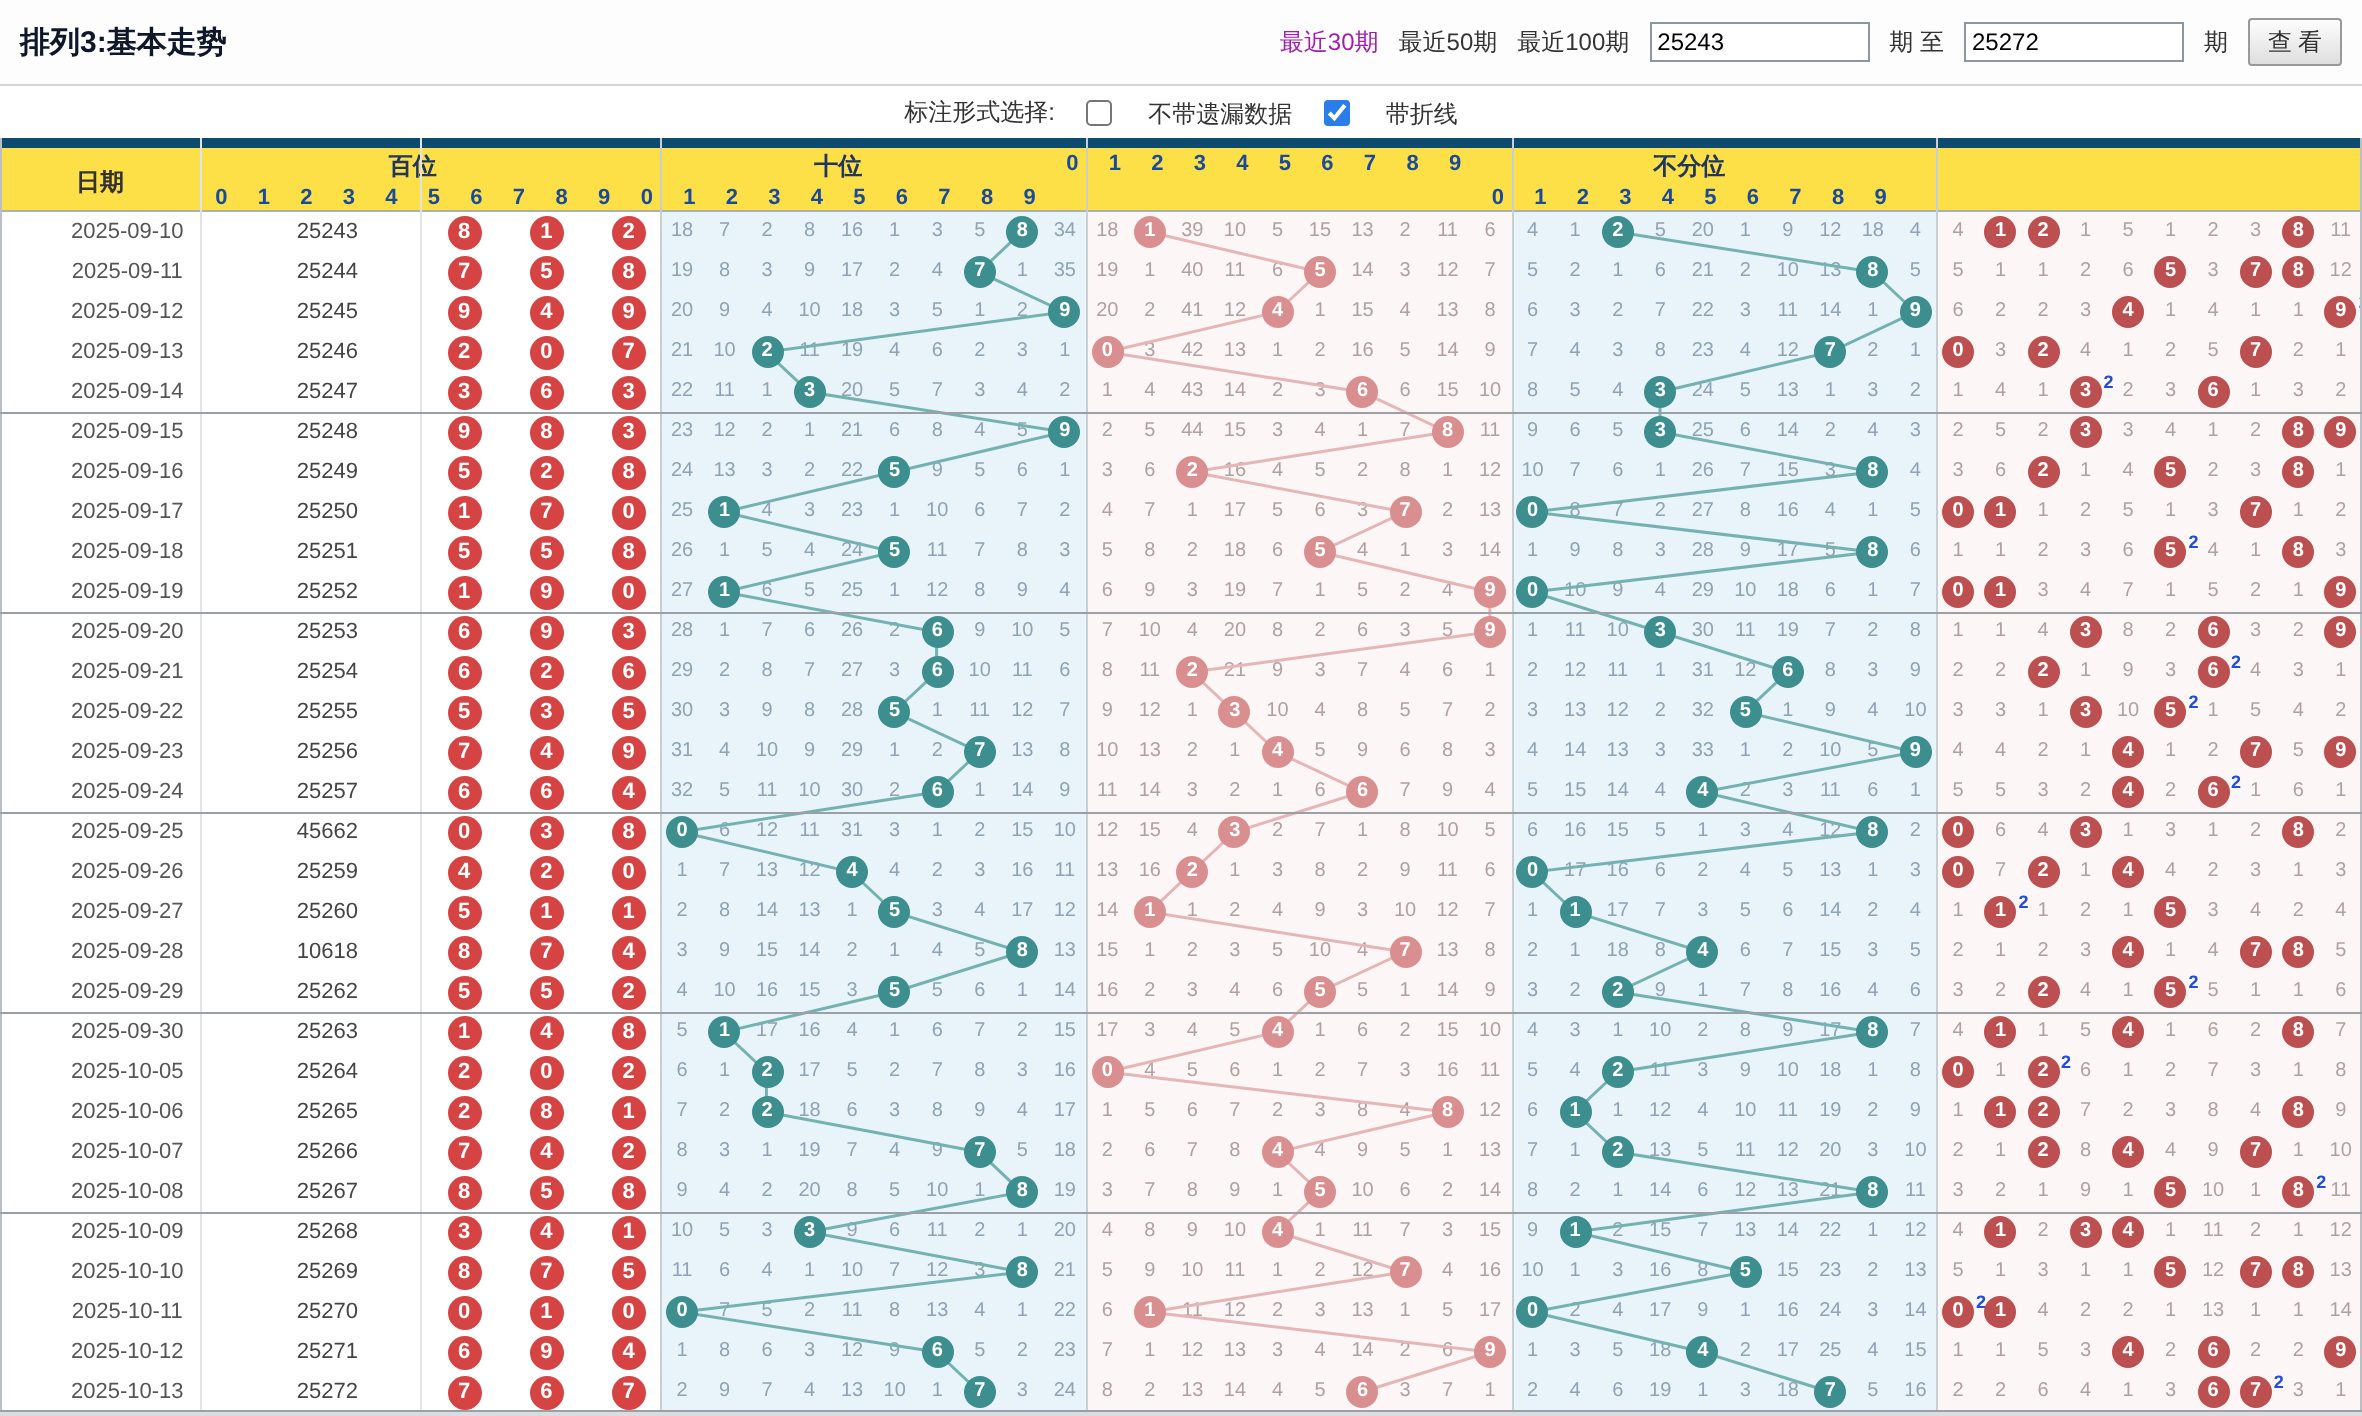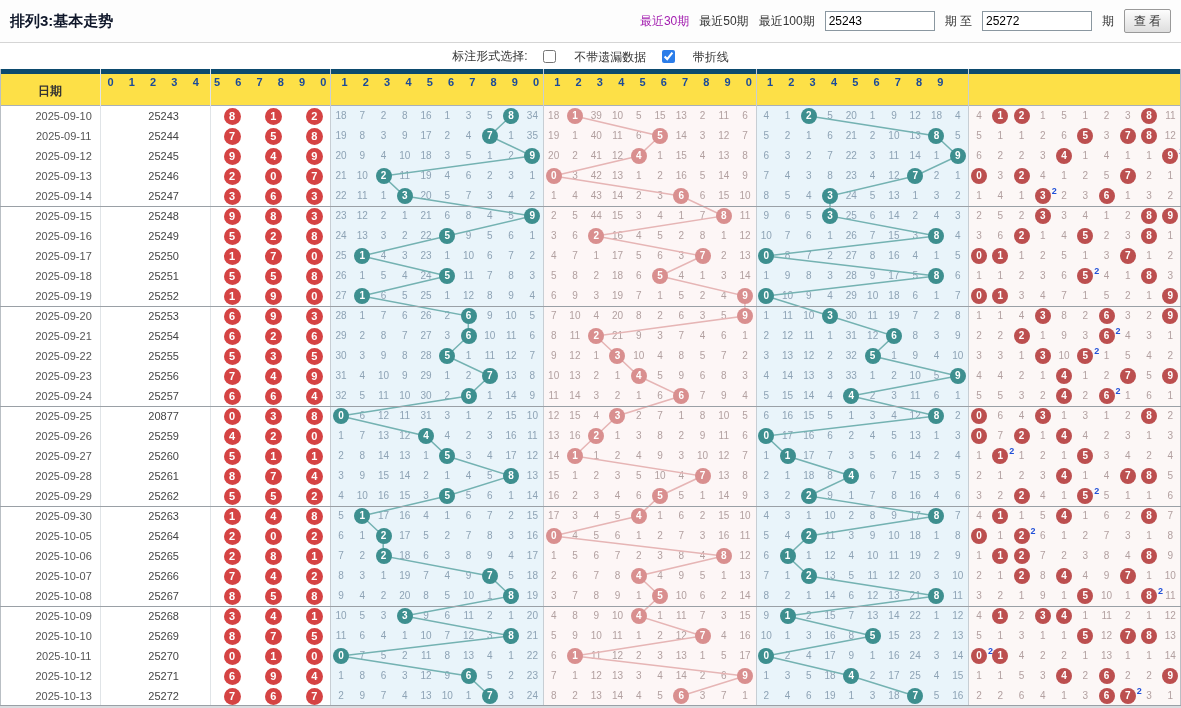--- a/index.html
+++ b/index.html
@@ -89,20 +89,36 @@
   <input type="checkbox" id="cb-polyline" checked="" style="">
   <label for="cb-polyline">带折线</label>
 </div>
 
 <div class="chart-wrap">
   <div class="thead">
     <div class="h-left" style="width:100px">
       <span>日期</span>
     </div>
     <div class="h-sec">
+      <div class="h-name">百位</div>
+      <div class="h-digits">
+          <span class="hd">0</span>
+          <span class="hd">1</span>
+          <span class="hd">2</span>
+          <span class="hd">3</span>
+          <span class="hd">4</span>
+          <span class="hd">5</span>
+          <span class="hd">6</span>
+          <span class="hd">7</span>
+          <span class="hd">8</span>
+          <span class="hd">9</span>
+        </div>
+    </div>
+    <div class="h-sec">
+      <div class="h-name">十位</div>
       <div class="h-digits">
           <span class="hd">0</span>
           <span class="hd">1</span>
           <span class="hd">2</span>
           <span class="hd">3</span>
           <span class="hd">4</span>
           <span class="hd">5</span>
           <span class="hd">6</span>
           <span class="hd">7</span>
           <span class="hd">8</span>
@@ -117,47 +133,34 @@
           <span class="hd">3</span>
           <span class="hd">4</span>
           <span class="hd">5</span>
           <span class="hd">6</span>
           <span class="hd">7</span>
           <span class="hd">8</span>
           <span class="hd">9</span>
         </div>
     </div>
     <div class="h-sec">
+      <div class="h-name">不分位</div>
       <div class="h-digits">
           <span class="hd">0</span>
           <span class="hd">1</span>
           <span class="hd">2</span>
           <span class="hd">3</span>
           <span class="hd">4</span>
           <span class="hd">5</span>
           <span class="hd">6</span>
           <span class="hd">7</span>
           <span class="hd">8</span>
           <span class="hd">9</span>
         </div>
     </div>
-    <div class="h-sec">
-      <div class="h-digits">
-          <span class="hd">0</span>
-          <span class="hd">1</span>
-          <span class="hd">2</span>
-          <span class="hd">3</span>
-          <span class="hd">4</span>
-          <span class="hd">5</span>
-          <span class="hd">6</span>
-          <span class="hd">7</span>
-          <span class="hd">8</span>
-          <span class="hd">9</span>
-        </div>
-    </div>
   </div>
   <div class="svg-layer"><svg width="1181" height="600">
         <polyline points="510.8,10 489.6,30 532.1,50 383.2,70 404.5,90 532.1,110 447.0,130 361.9,150 447.0,170 361.9,190 468.3,210 468.3,230 447.0,250 489.6,270 468.3,290 340.6,310 425.7,330 447.0,350 510.8,370 447.0,390 361.9,410 383.2,430 383.2,450 489.6,470 510.8,490 404.5,510 510.8,530 340.6,550 468.3,570 489.6,590" fill="none" stroke="#74b2b2" stroke-width="1.5"></polyline>
         <polyline points="574.7,10 659.8,30 638.5,50 553.4,70 681.0,90 723.6,110 595.9,130 702.3,150 659.8,170 744.9,190 744.9,210 595.9,230 617.2,250 638.5,270 681.0,290 617.2,310 595.9,330 574.7,350 702.3,370 659.8,390 638.5,410 553.4,430 723.6,450 638.5,470 659.8,490 638.5,510 702.3,530 574.7,550 744.9,570 681.0,590" fill="none" stroke="#e6b5b5" stroke-width="1.5"></polyline>
         <polyline points="808.7,10 936.3,30 957.6,50 915.1,70 830.0,90 830.0,110 936.3,130 766.1,150 936.3,170 766.1,190 830.0,210 893.8,230 872.5,250 957.6,270 851.2,290 936.3,310 766.1,330 787.4,350 851.2,370 808.7,390 936.3,410 808.7,430 787.4,450 808.7,470 936.3,490 787.4,510 872.5,530 766.1,550 851.2,570 915.1,590" fill="none" stroke="#74b2b2" stroke-width="1.5"></polyline>
       </svg></div>
   <div class="tbody">
       <div class="row">
         <span class="c-date">2025-09-10</span>
         <span class="c-issue">25243</span>
@@ -1176,21 +1179,21 @@
           <span class="dc">
             <span class="ball b-bu">6<i class="sup">2</i></span>
           </span>
           <span class="dc miss">1</span>
           <span class="dc miss">6</span>
           <span class="dc miss">1</span>
         </div>
       </div>
       <div class="row">
         <span class="c-date">2025-09-25</span>
-        <span class="c-issue">20877</span>
+        <span class="c-issue">45662</span>
         <span class="c-num">
           <span class="ball b-draw">0</span>
           <span class="ball b-draw">3</span>
           <span class="ball b-draw">8</span>
         </span>
         <div class="sec s-bai">
           <span class="dc">
             <span class="ball b-bai">0</span>
           </span>
           <span class="dc miss">6</span>
@@ -1381,21 +1384,21 @@
             <span class="ball b-bu">5</span>
           </span>
           <span class="dc miss">3</span>
           <span class="dc miss">4</span>
           <span class="dc miss">2</span>
           <span class="dc miss">4</span>
         </div>
       </div>
       <div class="row">
         <span class="c-date">2025-09-28</span>
-        <span class="c-issue">25261</span>
+        <span class="c-issue">10618</span>
         <span class="c-num">
           <span class="ball b-draw">8</span>
           <span class="ball b-draw">7</span>
           <span class="ball b-draw">4</span>
         </span>
         <div class="sec s-bai">
           <span class="dc miss">3</span>
           <span class="dc miss">9</span>
           <span class="dc miss">15</span>
           <span class="dc miss">14</span>

